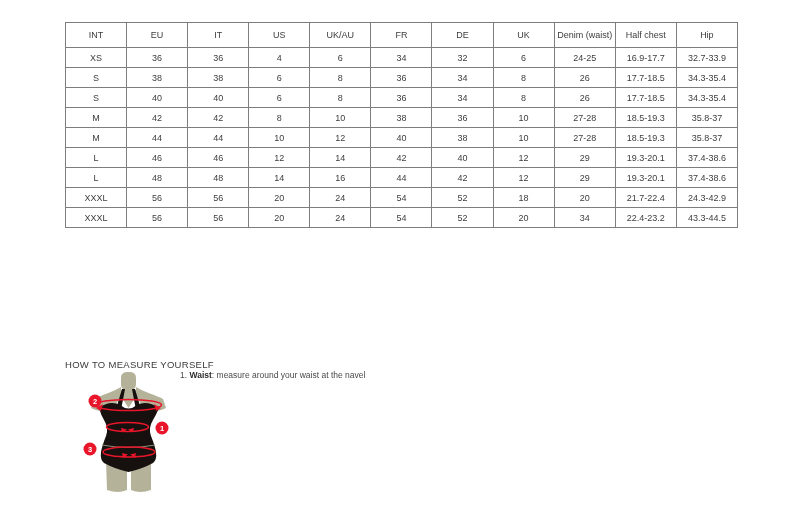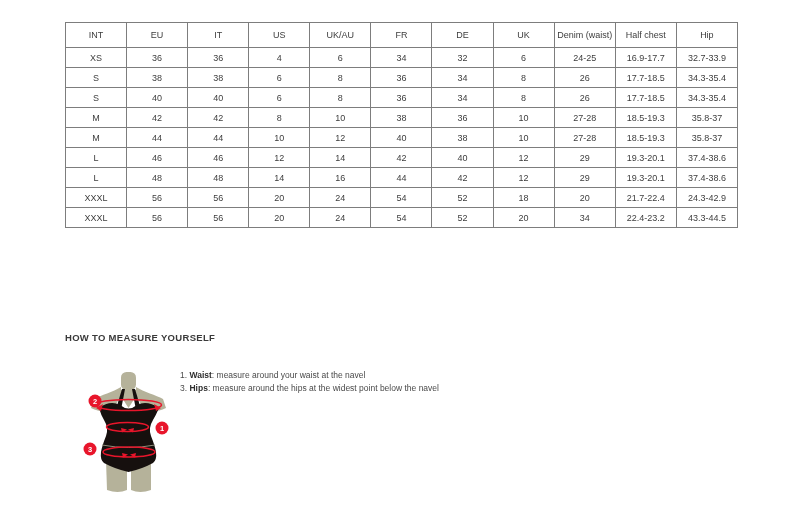--- a/index.html
+++ b/index.html
@@ -34,23 +34,23 @@
     white-space: nowrap;
     overflow: hidden;
   }
   .size-table th { height: 25px; }
   .size-table td { height: 20px; }
 
   
   .measure-heading {
     position: absolute;
     left: 65px;
-    top: 332px;
+    top: 359px;
     font-size: 9.5px;
-    font-weight: bold;
+    font-weight: normal;
     letter-spacing: 0.3px;
     color: #3a3a3a;
     text-align: center;
   }
   .figure-wrap {
     position: absolute;
     left: 80px;
     top: 368px;
     width: 100px;
     height: 135px;
@@ -261,19 +261,15 @@
         <text x="10" y="83.8" class="badge-num">3</text>
       </g>
     </svg>
   </div>
 
   <div class="instructions">
     <div class="instruction-row">
       <span class="num">1.</span>
       <span class="term">Waist</span><span class="rest">: measure around your waist at the navel</span>
     </div>
-      <div class="instruction-row">
-      <span class="num">3.</span>
-      <span class="term">Hips</span><span class="rest">: measure around the hips at the widest point below the navel</span>
-    </div>
   </div>
 
 </div>
 
 </body></html>

